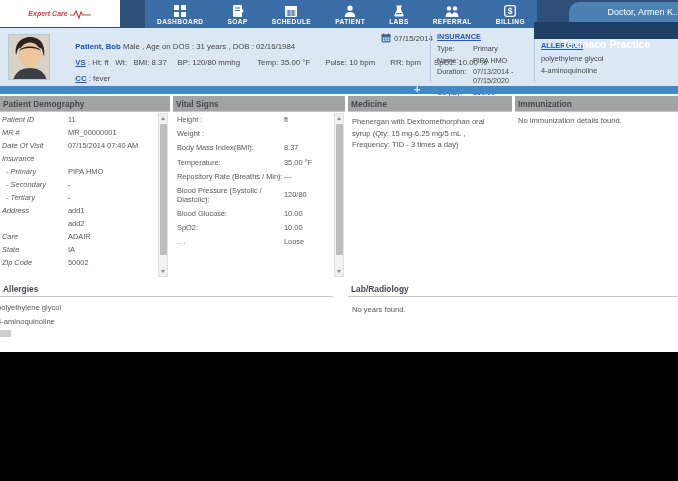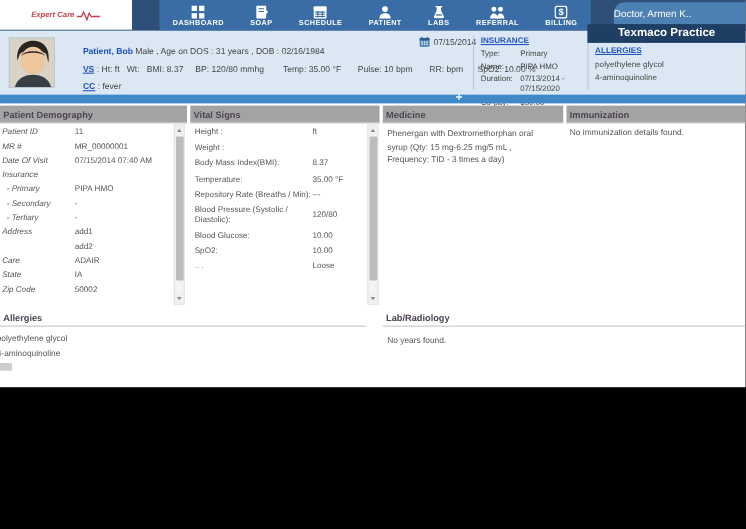--- a/index.html
+++ b/index.html
@@ -11,25 +11,25 @@
   .topnav { position:absolute; left:0; top:0; width:678px; height:28px; background:#2e5078; }
   .menu-strip { position:absolute; left:145px; top:0; width:392px; height:28px; background:#3a6da5;
                 display:flex; justify-content:space-between; padding:0 10px; }
   .logo-box { position:absolute; left:0; top:0; width:120px; height:27px; background:#fff;
               display:flex; align-items:center; justify-content:center; gap:2px; }
   .logo-text { color:#c9404a; font-size:7px; font-weight:bold; font-style:italic; }
   .nav-item { display:flex; flex-direction:column; align-items:center; justify-content:center;
               gap:1px; cursor:pointer; padding:2px 2px 1px; }
   .nav-item svg { display:block; }
   .nav-label { color:#fff; font-size:6.6px; font-weight:bold; letter-spacing:.4px; white-space:nowrap; }
-  .doctor-tab { position:absolute; right:0; top:2px; width:120px; height:20px; background:#4d80b3;
-                border-radius:10px 0 0 0; color:#fff; font-size:9px; text-align:left;
+  .doctor-tab { position:absolute; right:0; top:2px; width:109px; height:20px; background:#4d80b3;
+                border-radius:10px 0 0 0; color:#fff; font-size:9px; text-align:right;
                 padding-top:5px; cursor:pointer; }
   .practice-bar { position:absolute; left:534px; top:22px; width:144px; height:17px; background:#1e3e64;
-                  color:#fff; font-weight:bold; font-size:10.5px; text-align:center; padding-top:2px; z-index:5; }
+                  color:#fff; font-weight:bold; font-size:10.5px; text-align:center; padding-top:16px; z-index:5; }
 
   
   .banner { position:absolute; left:0; top:28px; width:678px; height:58px; background:#dbe8f4; }
   .photo { position:absolute; left:8px; top:6px; width:42px; height:46px; background:#ded5ca;
            border:1px solid #b9c6d4; overflow:hidden; }
   .b-line { position:absolute; left:58px; font-size:7.8px; color:#454545; white-space:pre-wrap; }
   .p-name { color:#1a4fc0; font-weight:bold; }
   .lnk { color:#2456c0; font-weight:bold; text-decoration:underline; cursor:pointer; }
   .date-box { position:absolute; left:381px; top:5px; display:flex; align-items:center; gap:3px;
               font-size:7.8px; color:#454545; }

